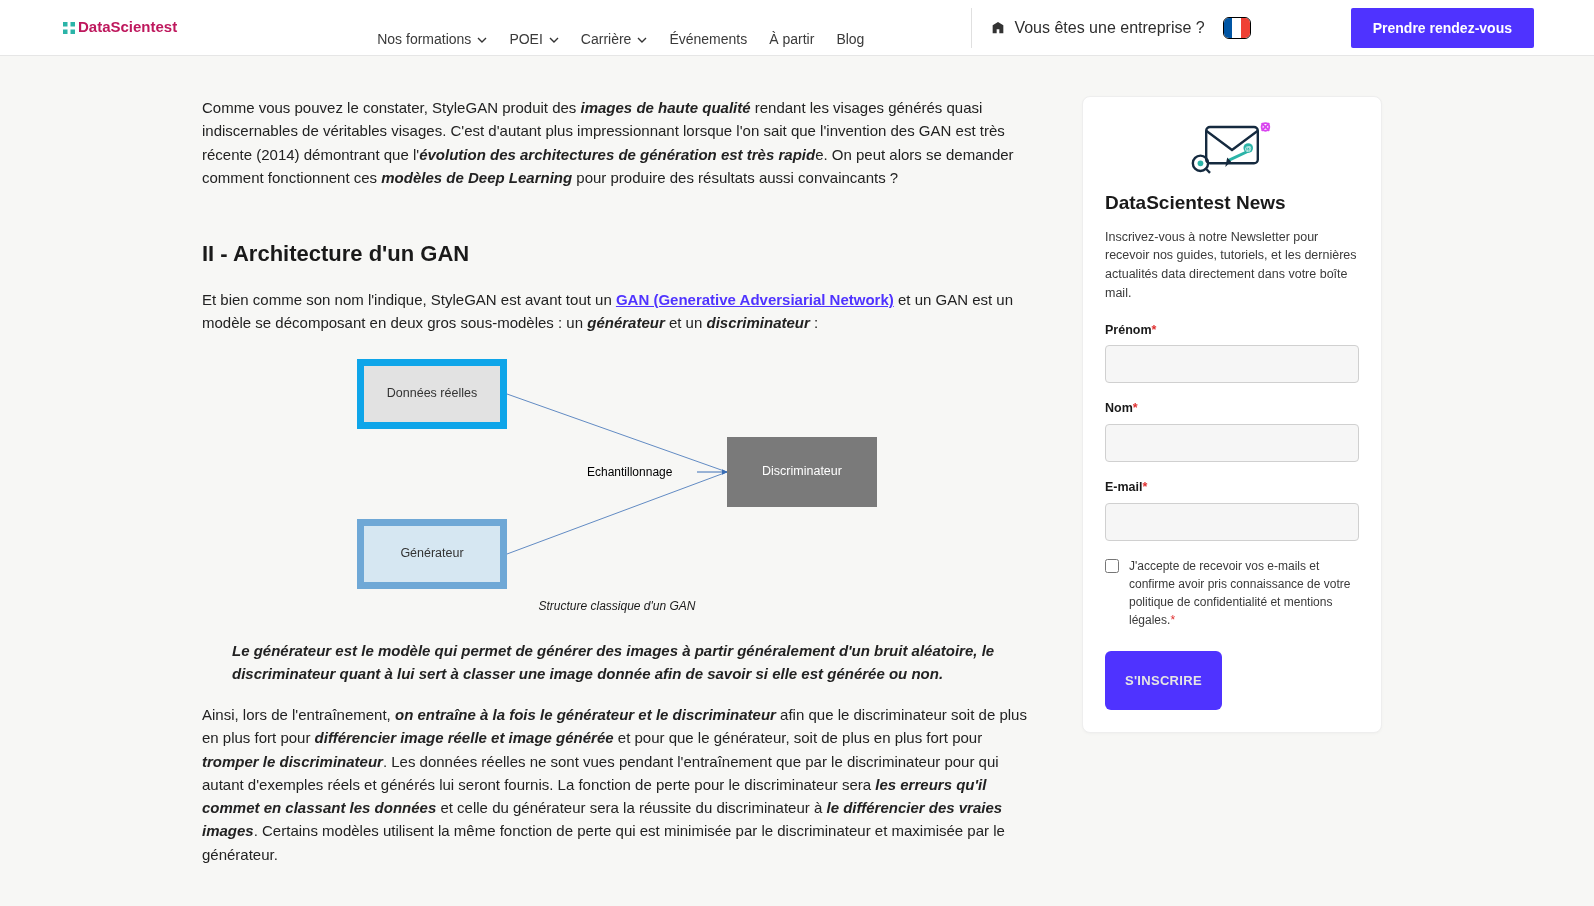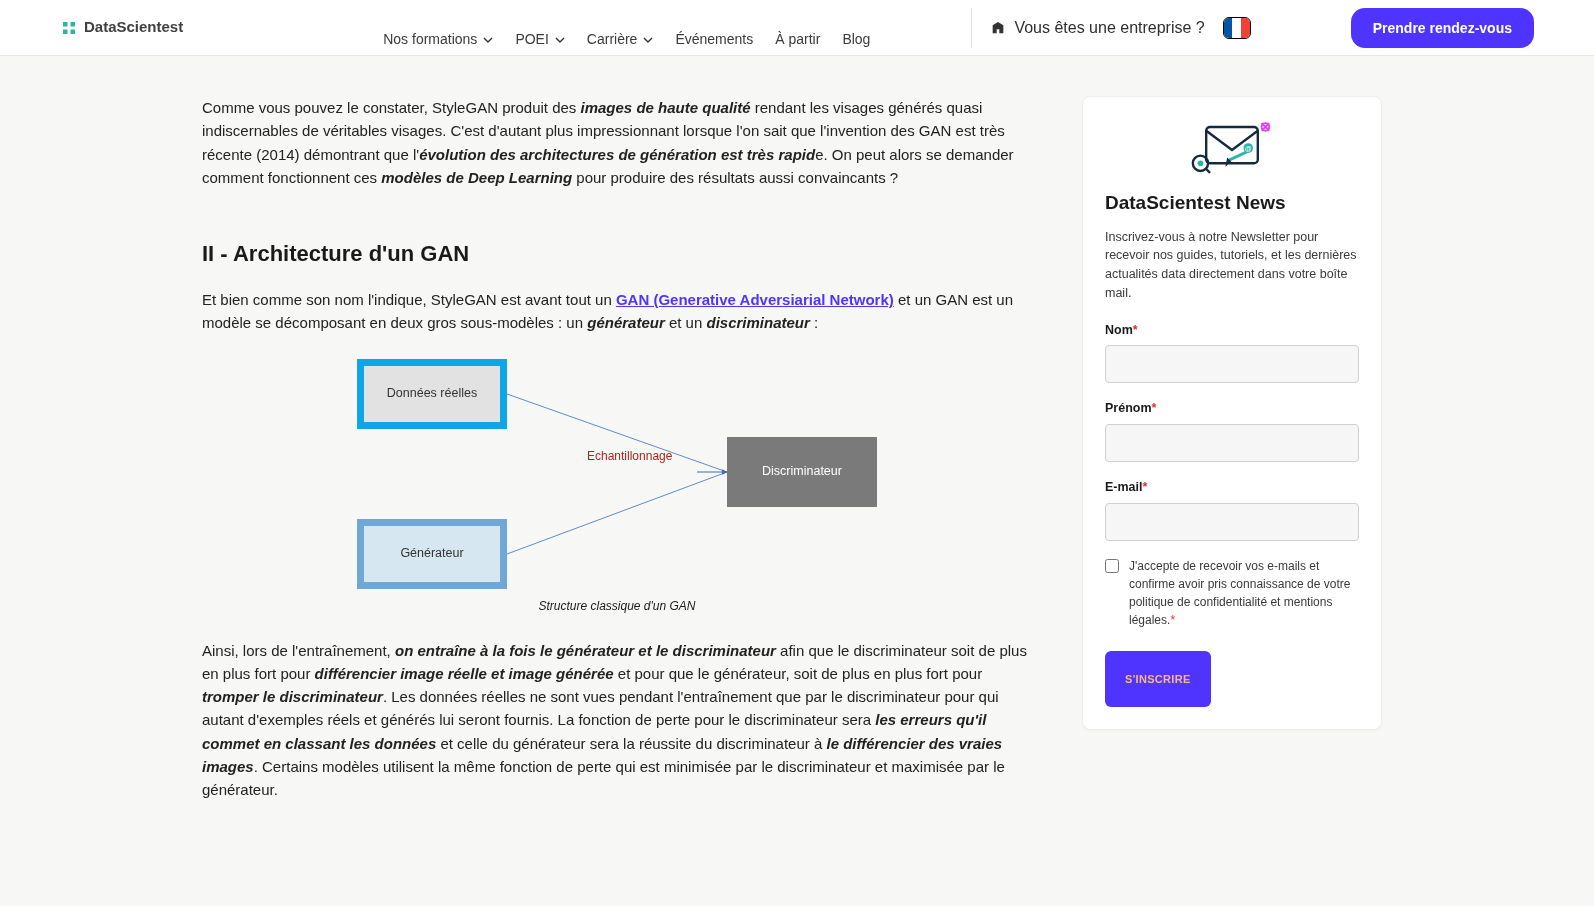--- a/index.html
+++ b/index.html
@@ -1,62 +1,62 @@
 <!DOCTYPE html>
 <html><head>
 <meta charset="utf-8">
 <style>
   * { box-sizing: border-box; margin: 0; padding: 0; }
   body { font-family: Arial, Helvetica, sans-serif; background: #f7f7f5; color: #1a1a1a; font-size: 15px; line-height: 1.5; }
   header { position: sticky; top: 0; background: #fff; border-bottom: 1px solid #e6e6e6; height: 56px; display: flex; align-items: center; padding: 0 60px; z-index: 10; }
-  .logo { display: flex; align-items: center; gap: 6px; font-weight: 600; color: #404040; cursor: pointer; }
+  .logo { display: flex; align-items: center; gap: 0; font-weight: 600; color: #be185d; cursor: pointer; }
   .logo-mark { width: 18px; height: 18px; }
   nav { display: flex; align-items: center; gap: 22px; margin-left: 200px; }
   .nav-item { display: flex; align-items: center; gap: 6px; color: #3a3a3a; cursor: pointer; font-size: 14px; margin-top: 24px; }
   .chev { width: 10px; height: 10px; }
   .spacer { flex: 1; }
   .divider { width: 1px; height: 40px; background: #e0e0e0; margin: 0 18px; }
   .enterprise { display: flex; align-items: center; gap: 8px; font-size: 16px; color: #2e2e2e; cursor: pointer; }
   .flag { width: 28px; height: 22px; border: 1px solid #000; border-radius: 6px; margin-left: 18px; display: flex; overflow: hidden; cursor: pointer; }
   .flag > div { flex: 1; }
   .flag .b { background: #0055a4; }
   .flag .w { background: #fff; }
   .flag .r { background: #ef4135; }
-  .cta { background: #4f33ff; color: #fff; border: none; padding: 12px 22px; border-radius: 14px; font-weight: 700; font-size: 14px; margin-left: 100px; cursor: pointer; }
+  .cta { background: #4f33ff; color: #fff; border: none; padding: 12px 22px; border-radius: 2px; font-weight: 700; font-size: 14px; margin-left: 100px; cursor: pointer; }
 
   .page { max-width: 1310px; margin: 0 auto; padding: 40px 60px 60px; display: flex; gap: 50px; align-items: flex-start; }
   .article { flex: 1; max-width: 830px; }
   .article p { margin-bottom: 18px; color: #222; font-size: 15px; line-height: 1.55; }
   .article h2 { font-size: 22px; font-weight: 700; margin: 48px 0 18px; color: #1a1a1a; }
   .article a.link { color: #4f33ff; font-weight: 700; text-decoration: underline; }
   .article b { font-weight: 700; font-style: italic; }
 
   .diagram-wrap { margin: 24px auto 8px; width: 520px; }
   .diagram { position: relative; height: 230px; }
   .box { position: absolute; display: flex; align-items: center; justify-content: center; font-size: 12.5px; border: 7px solid #0ea5e9; }
   .box.data { left: 0; top: 0; width: 150px; height: 70px; background: #e2e2e2; color: #333; }
   .box.gen  { left: 0; bottom: 0; width: 150px; height: 70px; background: #d6e7f2; color: #333; border-color: #6fa8d6; }
   .box.disc { right: 0; top: 78px; width: 150px; height: 70px; background: #7a7a7a; color: #fff; border: none; }
-  .sampling { position: absolute; left: 230px; top: 88px; font-size: 12px; color: #b91c1c; }
+  .sampling { position: absolute; left: 230px; top: 104px; font-size: 12px; color: #000000; }
   svg.lines { position: absolute; inset: 0; width: 100%; height: 100%; }
   .dia-caption { text-align: center; font-style: italic; font-size: 12px; margin: 6px 0 24px; }
 
   .bquote { font-style: italic; font-weight: 700; padding: 0 30px; margin: 24px 0 30px; font-size: 15px; line-height: 1.55; }
 
   aside.news { width: 300px; background: #fff; border: 1px solid #eee; border-radius: 8px; padding: 22px; box-shadow: 0 1px 3px rgba(0,0,0,0.03); }
   .news-icon { display: block; margin: 0 auto 12px; width: 86px; height: 58px; }
   .news h3 { font-size: 19px; font-weight: 700; margin-bottom: 10px; }
   .news p.desc { font-size: 12.5px; color: #3a3a3a; line-height: 1.5; margin-bottom: 18px; }
   .field { margin-bottom: 16px; }
   .field label { display: block; font-size: 12.5px; font-weight: 700; margin-bottom: 6px; }
   .field label .req { color: #e03030; }
   .field input { width: 100%; height: 38px; border: 1px solid #d0d0d0; border-radius: 4px; background: #f6f6f6; padding: 0 8px; font-size: 13px; }
   .consent { display: flex; gap: 10px; font-size: 12px; color: #3a3a3a; line-height: 1.5; margin-bottom: 22px; }
   .consent input { margin-top: 2px; width: 14px; height: 14px; flex-shrink: 0; }
-  .submit { background: #4f33ff; color: #fdba74; border: none; padding: 22px 20px; border-radius: 6px; font-weight: 700; font-size: 11px; letter-spacing: .3px; cursor: pointer; }
+  .submit { background: #4f33ff; color: #e5e5e5; border: none; padding: 22px 20px; border-radius: 6px; font-weight: 700; font-size: 13px; letter-spacing: .3px; cursor: pointer; }
 </style>
 </head>
 <body>
 
 <header>
   <div class="logo">
     <svg class="logo-mark" viewBox="0 0 24 24">
         <path fill="#2bb4a8" d="M4 4h6v6H4zM14 4h6v6h-6zM4 14h6v6H4zM14 14h6v6h-6z"></path>
       </svg>
     <span>DataScientest</span>
@@ -132,20 +132,21 @@
           <line x1="340" y1="113" x2="370" y2="113" stroke="#3b6fb6" stroke-width="1" marker-end="url(#arrow)"></line>
         </svg>
         <div class="box data">Données réelles</div>
         <div class="box gen">Générateur</div>
         <div class="sampling">Echantillonnage</div>
         <div class="box disc">Discriminateur</div>
       </div>
     </div>
     <div class="dia-caption">Structure classique d'un GAN</div>
 
+    <p class="bquote">Le générateur est le modèle qui permet de générer des images à partir généralement d'un bruit aléatoire, le discriminateur quant à lui sert à classer une image donnée afin de savoir si elle est générée ou non.</p>
 
     <p>
       <span>Ainsi, lors de l'entraînement, </span><b>on entraîne à la fois le générateur et le discriminateur</b><span> afin que le discriminateur soit de plus en plus fort pour </span><b>différencier image réelle et image générée</b><span> et pour que le générateur, soit de plus en plus fort pour </span><b>tromper le discriminateur</b><span>. Les données réelles ne sont vues pendant l'entraînement que par le discriminateur pour qui autant d'exemples réels et générés lui seront fournis. La fonction de perte pour le discriminateur sera </span><b>les erreurs qu'il commet en classant les données</b><span> et celle du générateur sera la réussite du discriminateur à </span><b>le différencier des vraies images</b><span>. Certains modèles utilisent la même fonction de perte qui est minimisée par le discriminateur et maximisée par le générateur.</span>
     </p>
   </article>
 
   <aside class="news">
     <svg class="news-icon" viewBox="0 0 90 60">
       <rect x="18" y="8" width="54" height="38" rx="4" fill="#fff" stroke="#152a3f" stroke-width="2.5"></rect>
       <path d="M18 12 L45 32 L72 12" fill="none" stroke="#152a3f" stroke-width="2.5"></path>
@@ -157,25 +158,25 @@
       <circle cx="12" cy="46" r="8" fill="none" stroke="#152a3f" stroke-width="2.5"></circle>
       <line x1="18" y1="52" x2="22" y2="56" stroke="#152a3f" stroke-width="2.5"></line>
       <circle cx="12" cy="46" r="3" fill="#2bb4a8"></circle>
       <circle cx="62" cy="30" r="5" fill="#2bb4a8"></circle>
       <text x="62" y="33" text-anchor="middle" font-size="7" fill="#fff" font-weight="bold">@</text>
     </svg>
     <h3>DataScientest News</h3>
     <p class="desc">Inscrivez-vous à notre Newsletter pour recevoir nos guides, tutoriels, et les dernières actualités data directement dans votre boîte mail.</p>
 
     <div class="field">
-      <label><span>Nom</span><span class="req">*</span></label>
+      <label><span>Prénom</span><span class="req">*</span></label>
       <input type="text" style="">
     </div>
     <div class="field">
-      <label><span>Prénom</span><span class="req">*</span></label>
+      <label><span>Nom</span><span class="req">*</span></label>
       <input type="text" style="">
     </div>
     <div class="field">
       <label><span>E-mail</span><span class="req">*</span></label>
       <input type="email" style="">
     </div>
 
     <div class="consent">
       <input type="checkbox" style="">
       <span><span>J'accepte de recevoir vos e-mails et confirme avoir pris connaissance de votre politique de confidentialité et mentions légales.</span><span class="req" style="color:#e03030">*</span></span>

